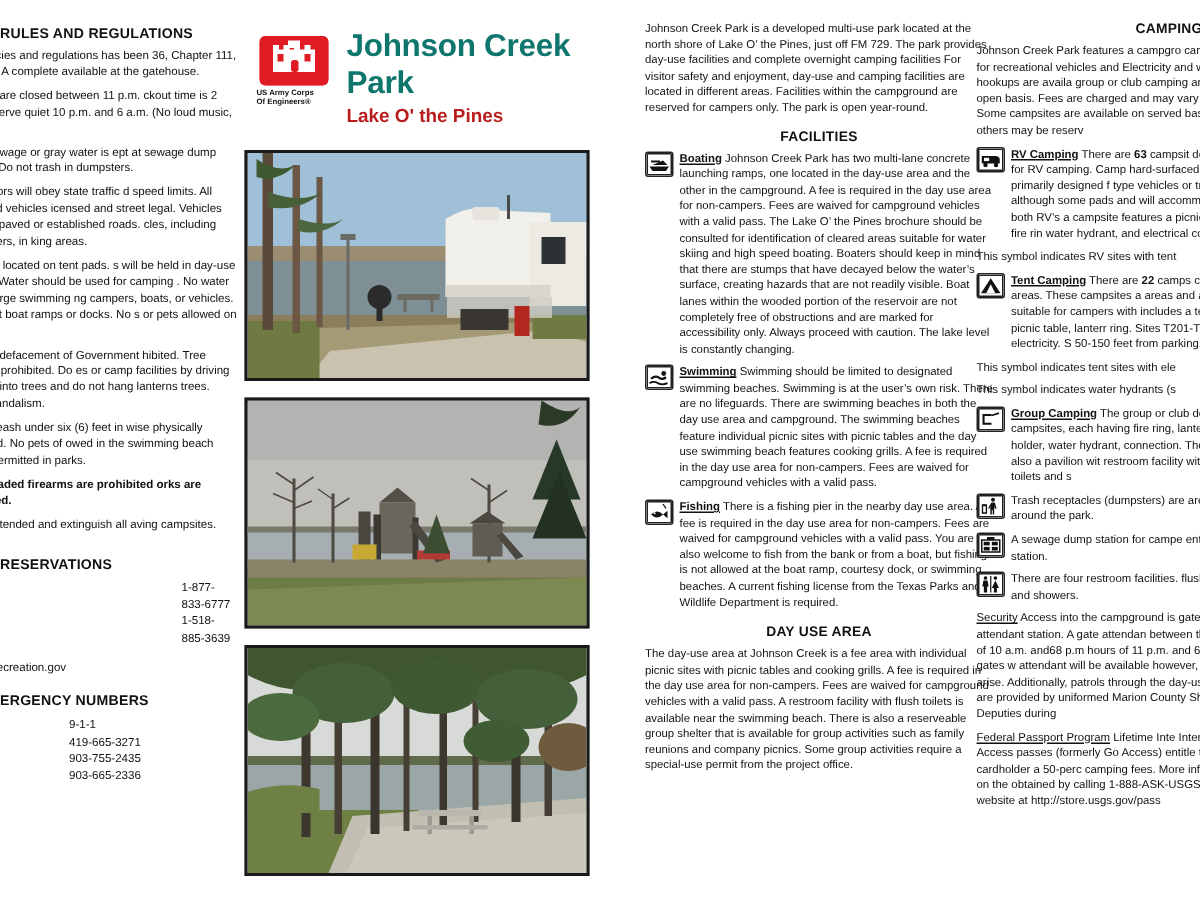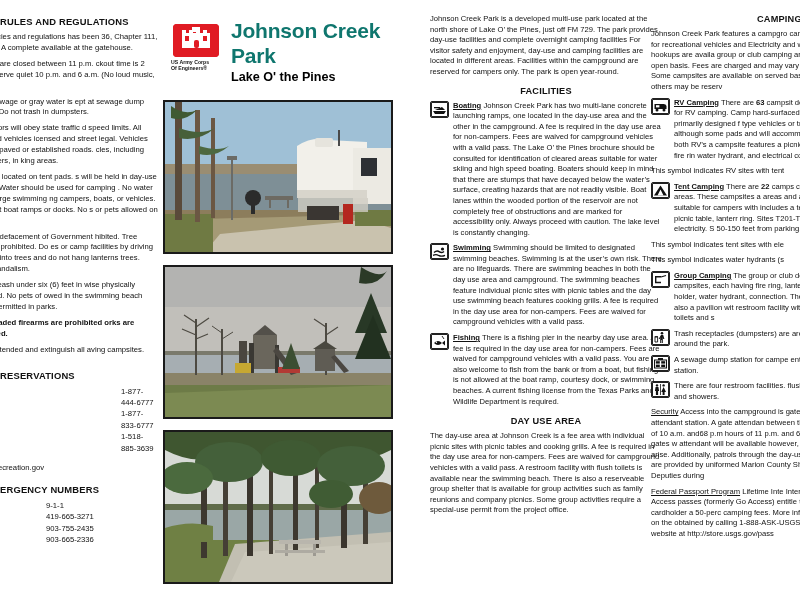--- a/index.html
+++ b/index.html
@@ -50,21 +50,21 @@
     margin:0 auto;position:relative;
   }
   .logo-cap{font-size:5.2px;font-weight:bold;line-height:6.4px;margin-top:2px;color:#111;text-align:left;padding-left:3px;}
   .title{
     position:absolute;left:231px;top:18px;width:180px;
     font-size:21px;font-weight:bold;line-height:25px;color:#0f766e;
     letter-spacing:-.2px;
   }
   .subtitle{
     position:absolute;left:231px;top:70px;width:180px;
-    font-size:12.6px;font-weight:bold;color:#000000;
+    font-size:12.6px;font-weight:bold;color:#b91c1c;
   }
 
   
   .iconpara{position:relative;padding-left:23px;margin-bottom:5px;}
   .iconpara p{margin:0;}
   .ico{
     position:absolute;left:0;top:0;width:17px;height:15px;
     border:1px solid #222;border-radius:2px;background:#fff;
     overflow:hidden;
   }
@@ -87,21 +87,20 @@
       <p>. must be located on tent pads. s will be held in day-use or group     Water should be used for camping .  No water use for large swimming ng campers, boats, or vehicles. imming at boat ramps or docks.  No s or pets allowed on beaches.</p>
       <p>uction or defacement of Government hibited. Tree cutting is prohibited. Do es or camp facilities by driving nails, ws into trees and do not hang lanterns  trees. Report vandalism.</p>
       <p>be on a leash under six (6) feet in wise physically restrained.  No pets of owed in the swimming beach area. e permitted in parks.</p>
       <p class="bold">RKS:  Loaded firearms are prohibited orks are prohibited.</p>
       <p>fires unattended and extinguish all aving campsites.</p>
 
       <div style="height:9px"></div>
       <div class="h2 left-head" style="padding-left:32px;">RESERVATIONS</div>
       <div class="numrow">
         <span class="lbl"></span>
-        <span class="val" style="padding-left:75px;">1-877-444-6777</span>
       </div>
       <div class="numrow">
         <span class="lbl"></span>
         <span class="val" style="padding-left:75px;">1-877-833-6777</span>
       </div>
       <div class="numrow">
         <span class="lbl"></span>
         <span class="val" style="padding-left:75px;">1-518-885-3639</span>
       </div>
 

